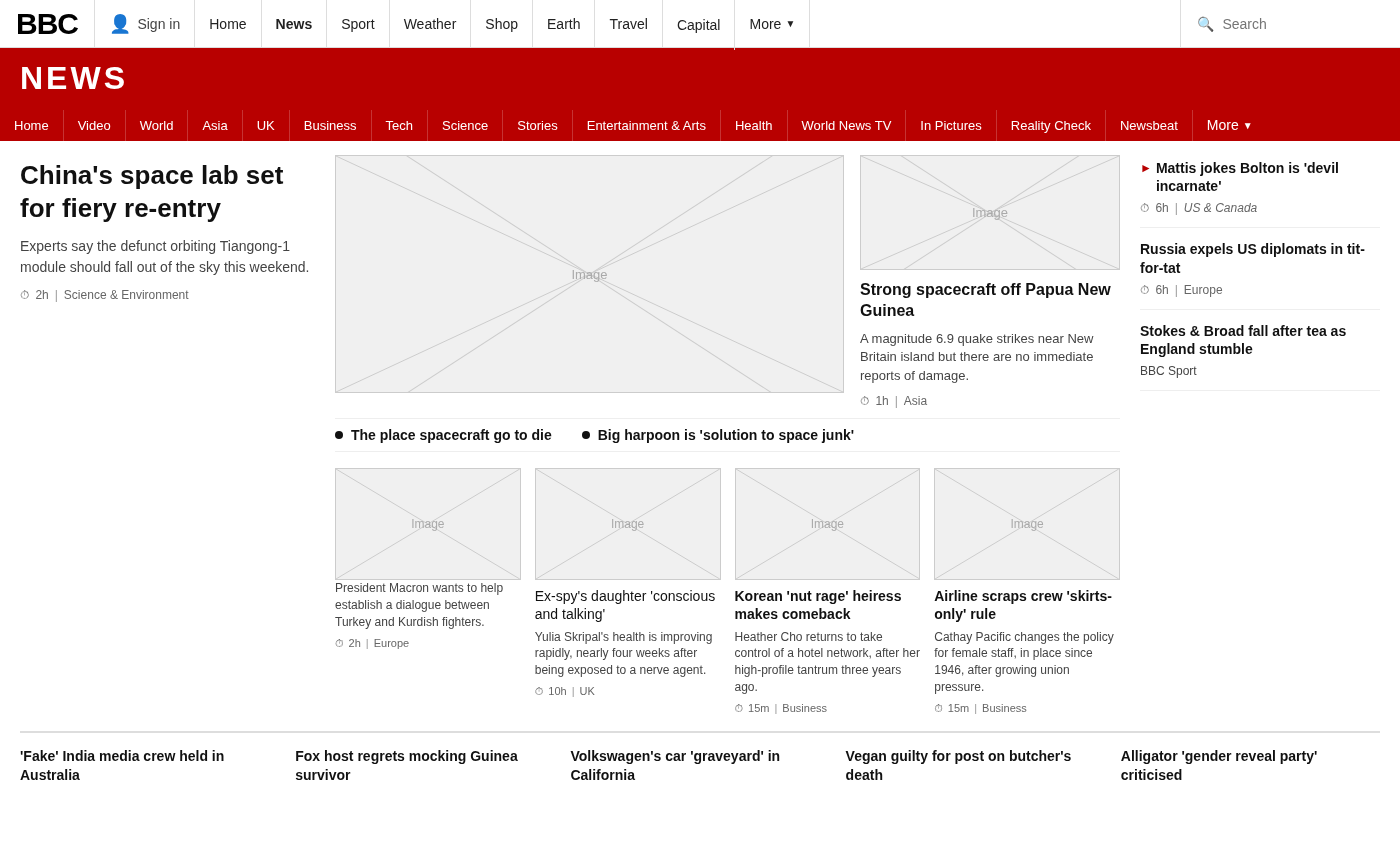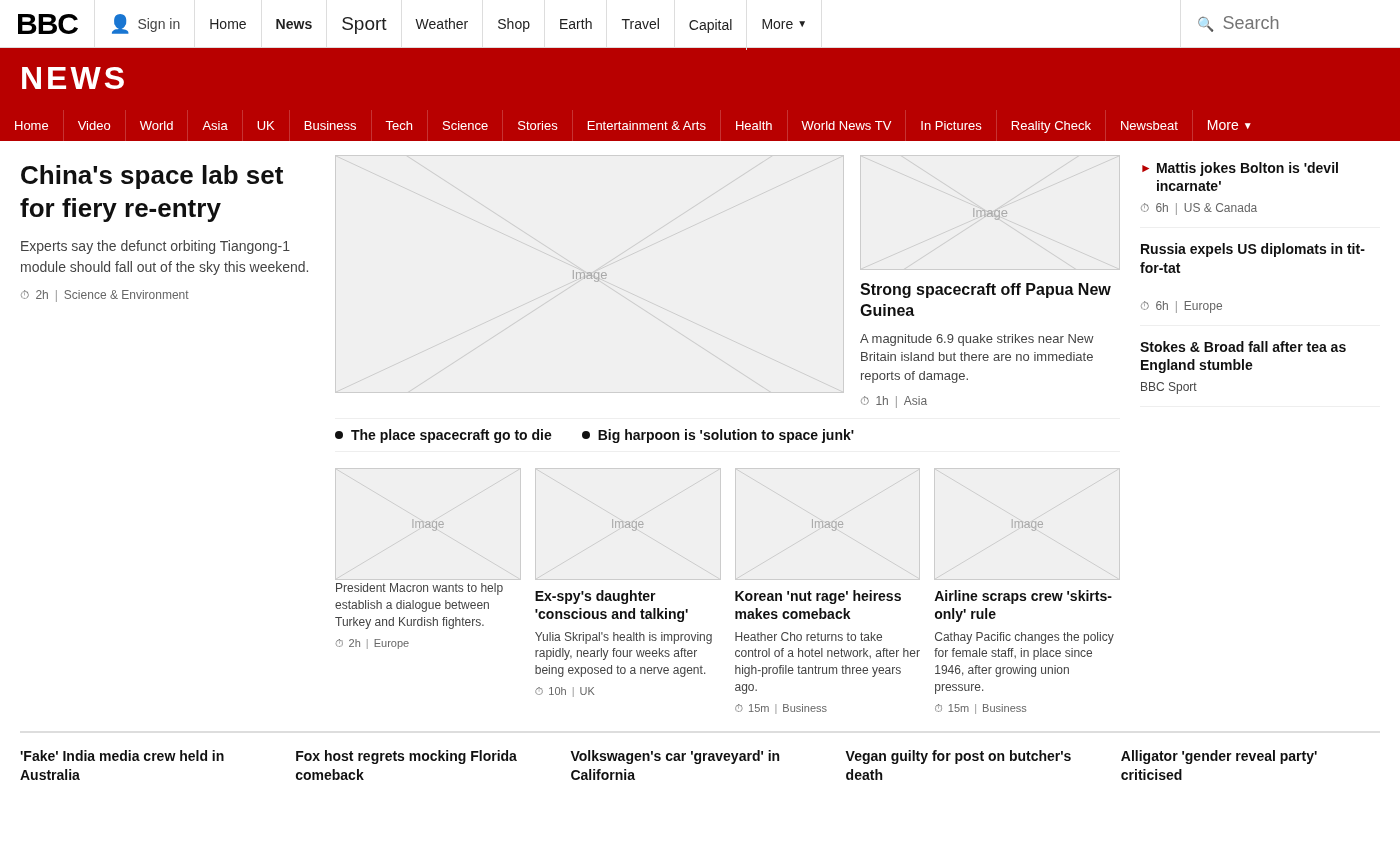--- a/index.html
+++ b/index.html
@@ -24,34 +24,34 @@
 
 <nav style="display:flex; align-items:center; height:48px; border-bottom:1px solid #ddd; background:#fff;">
   <div style="font-size:30px; font-weight:900; color:#000; padding:0 16px; letter-spacing:-1px; white-space:nowrap; border-right:1px solid #ddd; height:48px; display:flex; align-items:center;">BBC</div>
   <div style="display:flex; align-items:center; gap:6px; padding:0 14px; color:#444; cursor:pointer; white-space:nowrap; border-right:1px solid #ddd; height:48px;">
     <span style="font-size:18px;">👤</span>
     <span>Sign in</span>
   </div>
   <div style="display:flex; flex:1; height:48px;">
     <a href="#" style="display:flex;align-items:center;height:48px;padding:0 14px;text-decoration:none;color:#222;font-size:14px;border-right:1px solid #ddd;">Home</a>
     <a href="#" style="display:flex;align-items:center;height:48px;padding:0 14px;text-decoration:none;color:#222;font-size:14px;font-weight:bold;border-right:1px solid #ddd;">News</a>
-    <a href="#" style="display:flex;align-items:center;height:48px;padding:0 14px;text-decoration:none;color:#222;font-size:19px;border-right:1px solid #ddd;">Sport</a>
+    <a href="#" style="display:flex;align-items:center;height:48px;padding:0 14px;text-decoration:none;color:#222;font-size:14px;border-right:1px solid #ddd;">Sport</a>
     <a href="#" style="display:flex;align-items:center;height:48px;padding:0 14px;text-decoration:none;color:#222;font-size:14px;border-right:1px solid #ddd;">Weather</a>
     <a href="#" style="display:flex;align-items:center;height:48px;padding:0 14px;text-decoration:none;color:#222;font-size:14px;border-right:1px solid #ddd;">Shop</a>
     <a href="#" style="display:flex;align-items:center;height:48px;padding:0 14px;text-decoration:none;color:#222;font-size:14px;border-right:1px solid #ddd;">Earth</a>
     <a href="#" style="display:flex;align-items:center;height:48px;padding:0 14px;text-decoration:none;color:#222;font-size:14px;border-right:1px solid #ddd;">Travel</a>
     <a href="#" style="display:flex;align-items:center;height:50px;padding:0 14px;text-decoration:none;color:#222;font-size:14px;border-right:1px solid #ddd;">Capital</a>
     <div style="display:flex;align-items:center;padding:0 14px;border-right:1px solid #ddd;cursor:pointer;gap:4px;height:48px;">
       <span>More</span>
       <span style="font-size:10px;">▼</span>
     </div>
   </div>
   <div style="display:flex;align-items:center;padding:0 16px;gap:8px;min-width:220px;height:48px;border-left:1px solid #ddd;">
     <span style="color:#888; font-size:14px;">🔍</span>
-    <input type="text" style="border: none; outline: none; font-size: 18px; color: rgb(136, 136, 136); width: 130px;" placeholder="Search">
+    <input type="text" style="border: none; outline: none; font-size: 14px; color: rgb(136, 136, 136); width: 130px;" placeholder="Search">
   </div>
 </nav>
 
 <div style="background:#b80000; color:#fff; padding:12px 20px;">
   <span style="font-size:32px; font-weight:900; letter-spacing:3px;">NEWS</span>
 </div>
 
 <nav style="background:#b80000; display:flex; align-items:center; overflow:hidden;">
   <a href="#" style="display:inline-block;padding:8px 14px;color:#fff;text-decoration:none;font-size:13px;border-right:1px solid rgba(255,255,255,0.2);">Home</a>
   <a href="#" style="display:inline-block;padding:8px 14px;color:#fff;text-decoration:none;font-size:13px;border-right:1px solid rgba(255,255,255,0.2);">Video</a>
@@ -149,21 +149,21 @@
       </div>
 
       <div>
         <div style="height:112px; background:#f0f0f0; border:1px solid #ccc; display:flex; align-items:center; justify-content:center; position:relative; overflow:hidden; cursor:pointer;">
           <svg style="position:absolute;top:0;left:0;width:100%;height:100%;" preserveAspectRatio="none">
             <line x1="0" y1="0" x2="100%" y2="100%" stroke="#ccc" stroke-width="1"></line>
             <line x1="100%" y1="0" x2="0" y2="100%" stroke="#ccc" stroke-width="1"></line>
           </svg>
           <span style="position:relative;z-index:1;color:#aaa;font-size:12px;">Image</span>
         </div>
-        <h3 style="font-size:14px; font-weight:bold; line-height:1.3; margin:7px 0 5px; color:#111; cursor:pointer;">Ex-spy's daughter 'conscious and talking'</h3>
+        <h3 style="font-size:14px; font-weight:normal; line-height:1.3; margin:7px 0 5px; color:#111; cursor:pointer;">Ex-spy's daughter 'conscious and talking'</h3>
         <p style="font-size:12px; color:#444; line-height:1.4; margin-bottom:6px;">Yulia Skripal's health is improving rapidly, nearly four weeks after being exposed to a nerve agent.</p>
         <div style="display:flex; align-items:center; gap:5px; color:#666; font-size:11px;">
           <span>⏱</span>
           <span>10h</span>
           <span style="color:#999;">|</span>
           <span style="cursor:pointer; color:#666;">UK</span>
         </div>
       </div>
 
       <div>
@@ -209,26 +209,26 @@
 
     <div style="padding:0 0 12px; border-bottom:1px solid #eee;">
       <div style="font-size:14px; font-weight:bold; line-height:1.3; color:#111; margin-bottom:6px; display:flex; align-items:flex-start; gap:4px; cursor:pointer;">
         <span style="color:#b80000; font-size:12px; margin-top:2px;">►</span>
         <span>Mattis jokes Bolton is 'devil incarnate'</span>
       </div>
       <div style="display:flex; align-items:center; gap:6px; color:#666; font-size:12px;">
         <span>⏱</span>
         <span>6h</span>
         <span style="color:#999;">|</span>
-        <span style="cursor:pointer; color:#666;">US &amp; Canada</span>
+        <span style="cursor:pointer; color:#666;font-style:italic;">US &amp; Canada</span>
       </div>
     </div>
 
     <div style="padding:12px 0; border-bottom:1px solid #eee;">
-      <h3 style="font-size:14px; font-weight:bold; line-height:1.3; color:#111; margin-bottom:22px; cursor:pointer;">Russia expels US diplomats in tit-for-tat</h3>
+      <h3 style="font-size:14px; font-weight:bold; line-height:1.3; color:#111; margin-bottom:6px; cursor:pointer;">Russia expels US diplomats in tit-for-tat</h3>
       <div style="display:flex; align-items:center; gap:6px; color:#666; font-size:12px;">
         <span>⏱</span>
         <span>6h</span>
         <span style="color:#999;">|</span>
         <span style="cursor:pointer; color:#666;">Europe</span>
       </div>
     </div>
 
     <div style="padding:12px 0; border-bottom:1px solid #eee;">
       <h3 style="font-size:14px; font-weight:bold; line-height:1.3; color:#111; margin-bottom:6px; cursor:pointer;">Stokes &amp; Broad fall after tea as England stumble</h3>
@@ -240,21 +240,21 @@
 </div>
 
 <div style="padding:0 20px 20px; max-width:1400px;">
   <div style="border-top:2px solid #ddd; margin-bottom:14px;"></div>
   <div style="display:grid; grid-template-columns:repeat(5,1fr); gap:16px;">
 
     <div style="cursor:pointer;">
       <h3 style="font-size:14px; font-weight:bold; color:#111; line-height:1.35;">'Fake' India media crew held in Australia</h3>
     </div>
     <div style="cursor:pointer;">
-      <h3 style="font-size:14px; font-weight:bold; color:#111; line-height:1.35;">Fox host regrets mocking Florida comeback</h3>
+      <h3 style="font-size:14px; font-weight:bold; color:#111; line-height:1.35;">Fox host regrets mocking Guinea survivor</h3>
     </div>
     <div style="cursor:pointer;">
       <h3 style="font-size:14px; font-weight:bold; color:#111; line-height:1.35;">Volkswagen's car 'graveyard' in California</h3>
     </div>
     <div style="cursor:pointer;">
       <h3 style="font-size:14px; font-weight:bold; color:#111; line-height:1.35;">Vegan guilty for post on butcher's death</h3>
     </div>
     <div style="cursor:pointer;">
       <h3 style="font-size:14px; font-weight:bold; color:#111; line-height:1.35;">Alligator 'gender reveal party' criticised</h3>
     </div>

